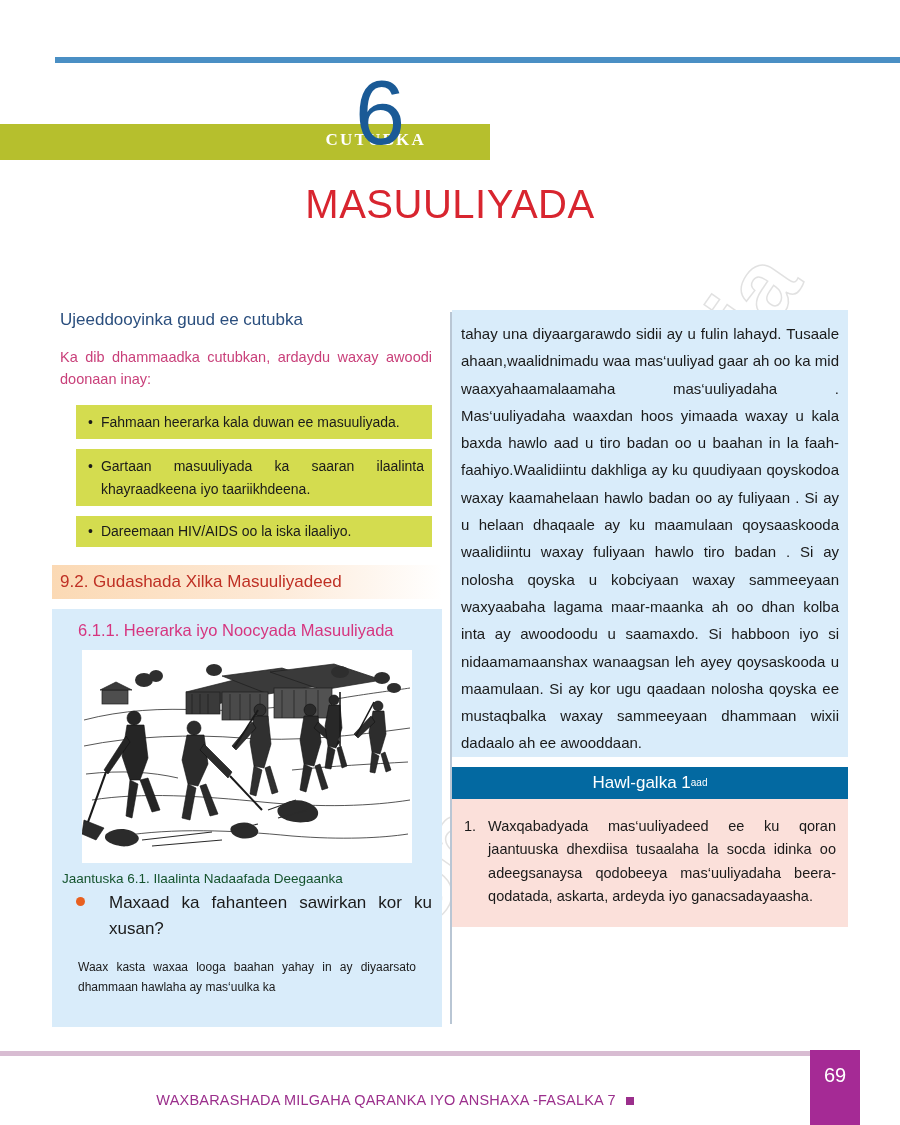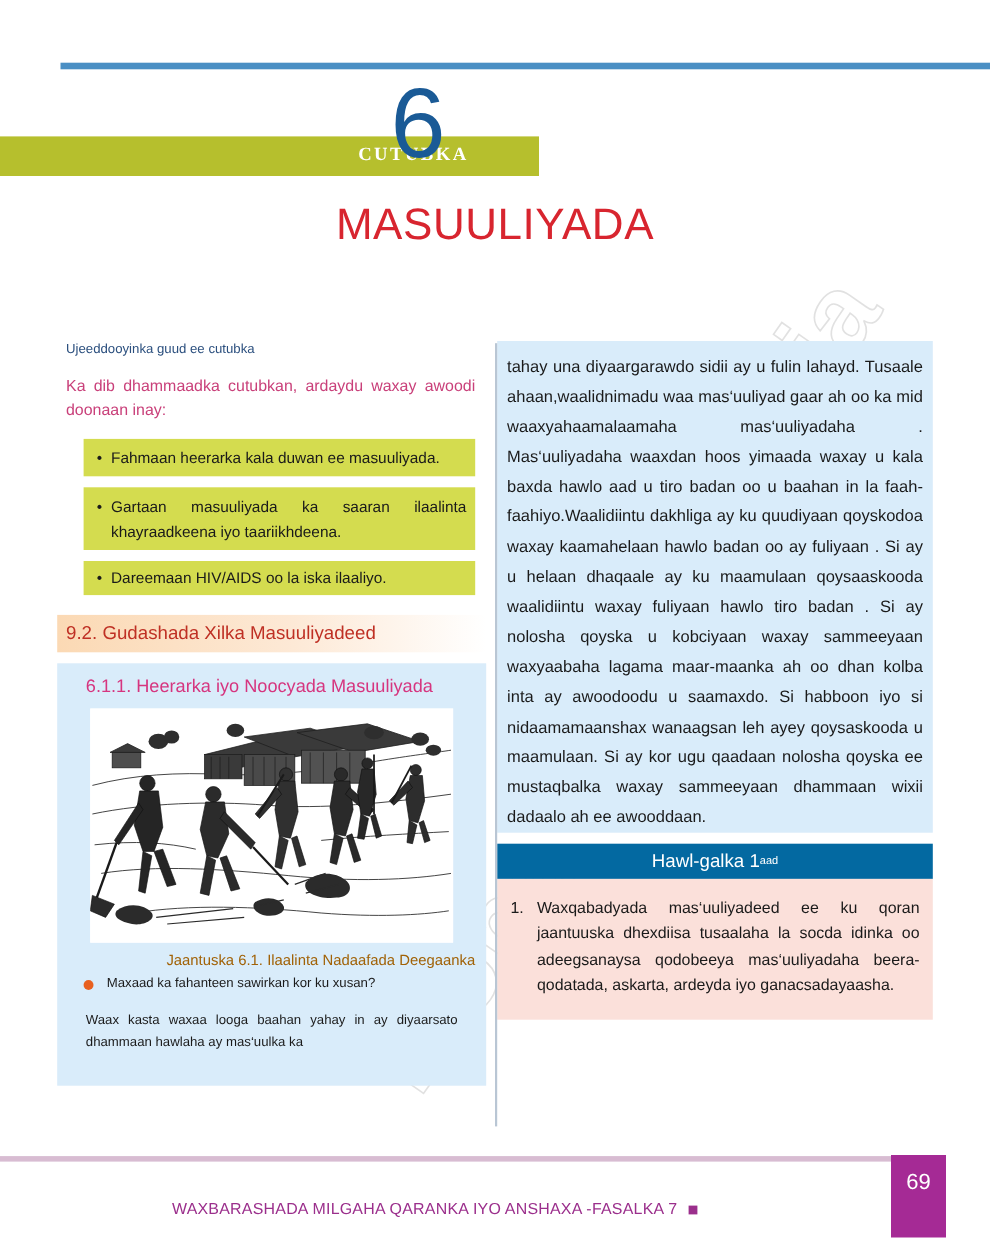--- a/index.html
+++ b/index.html
@@ -102,21 +102,21 @@
   .col-rule {
     position: absolute;
     left: 450px; top: 312px;
     width: 2px; height: 712px;
     background: #b9c6d4;
     z-index: 3;
   }
 
   
   .obj-title {
-    font-size: 12px;
+    font-size: 17px;
     color: #2b4f7e;
     margin: 0 0 16px 8px;
   }
   .obj-intro {
     font-size: 14.5px;
     color: #c9407a;
     text-align: justify;
     margin: 0 0 14px 8px;
     line-height: 1.55;
     width: 372px;
@@ -172,28 +172,28 @@
   }
   .figure {
     width: 330px;
     height: 213px;
     margin: 0 auto;
     background: #ffffff;
     display: block;
   }
   .fig-caption {
     font-size: 13.5px;
-    color: #a16207;
-    text-align: right;
+    color: #14532d;
+    text-align: left;
     margin: 8px 0 4px 0;
   }
   .q-item {
     display: flex;
-    gap: 12px;
-    font-size: 12px;
+    gap: 24px;
+    font-size: 17px;
     line-height: 1.55;
     margin: 4px 0 8px 14px;
   }
   .q-item .dot {
     flex: 0 0 auto;
     width: 9px; height: 9px;
     border-radius: 50%;
     background: #e8601f;
     margin-top: 7px;
   }

